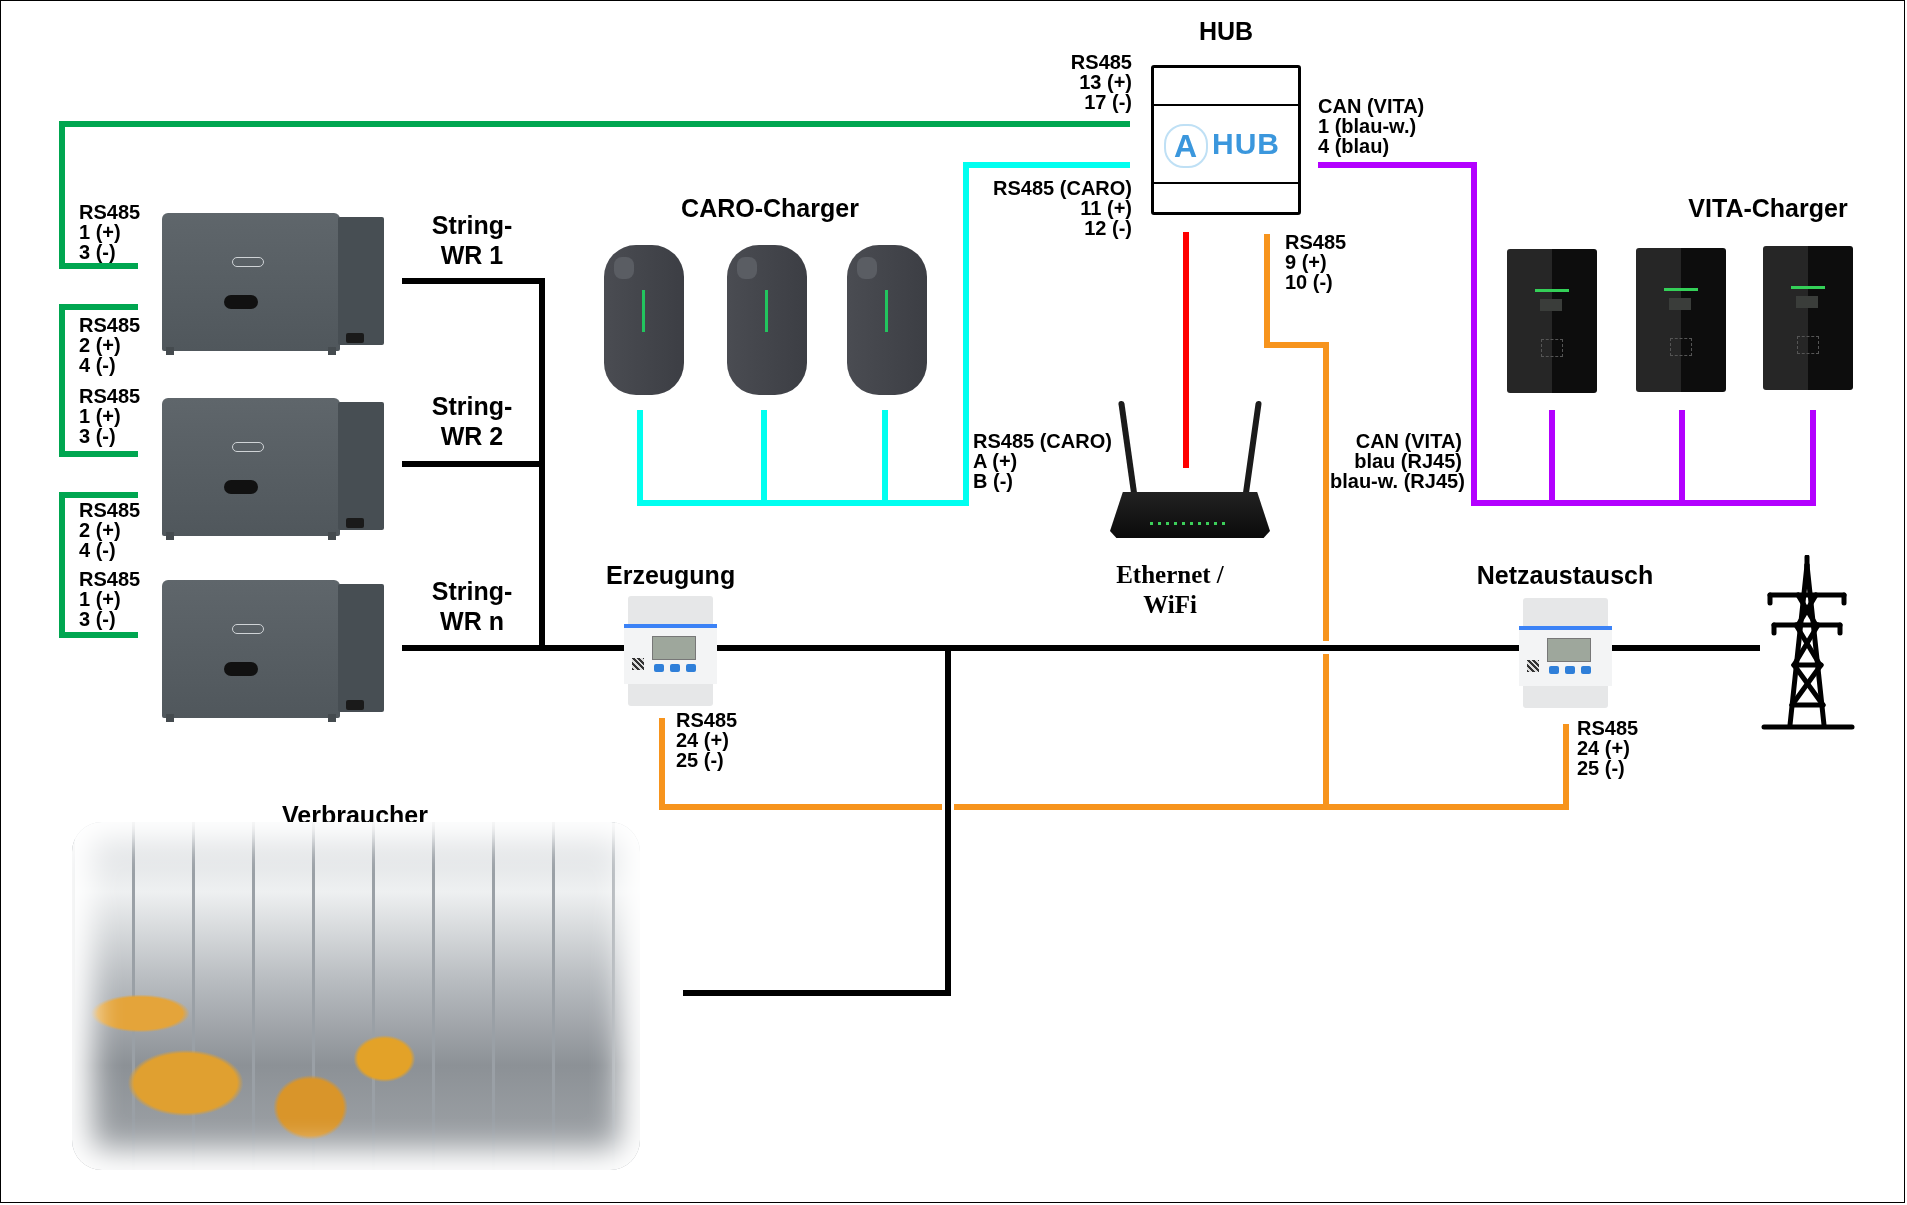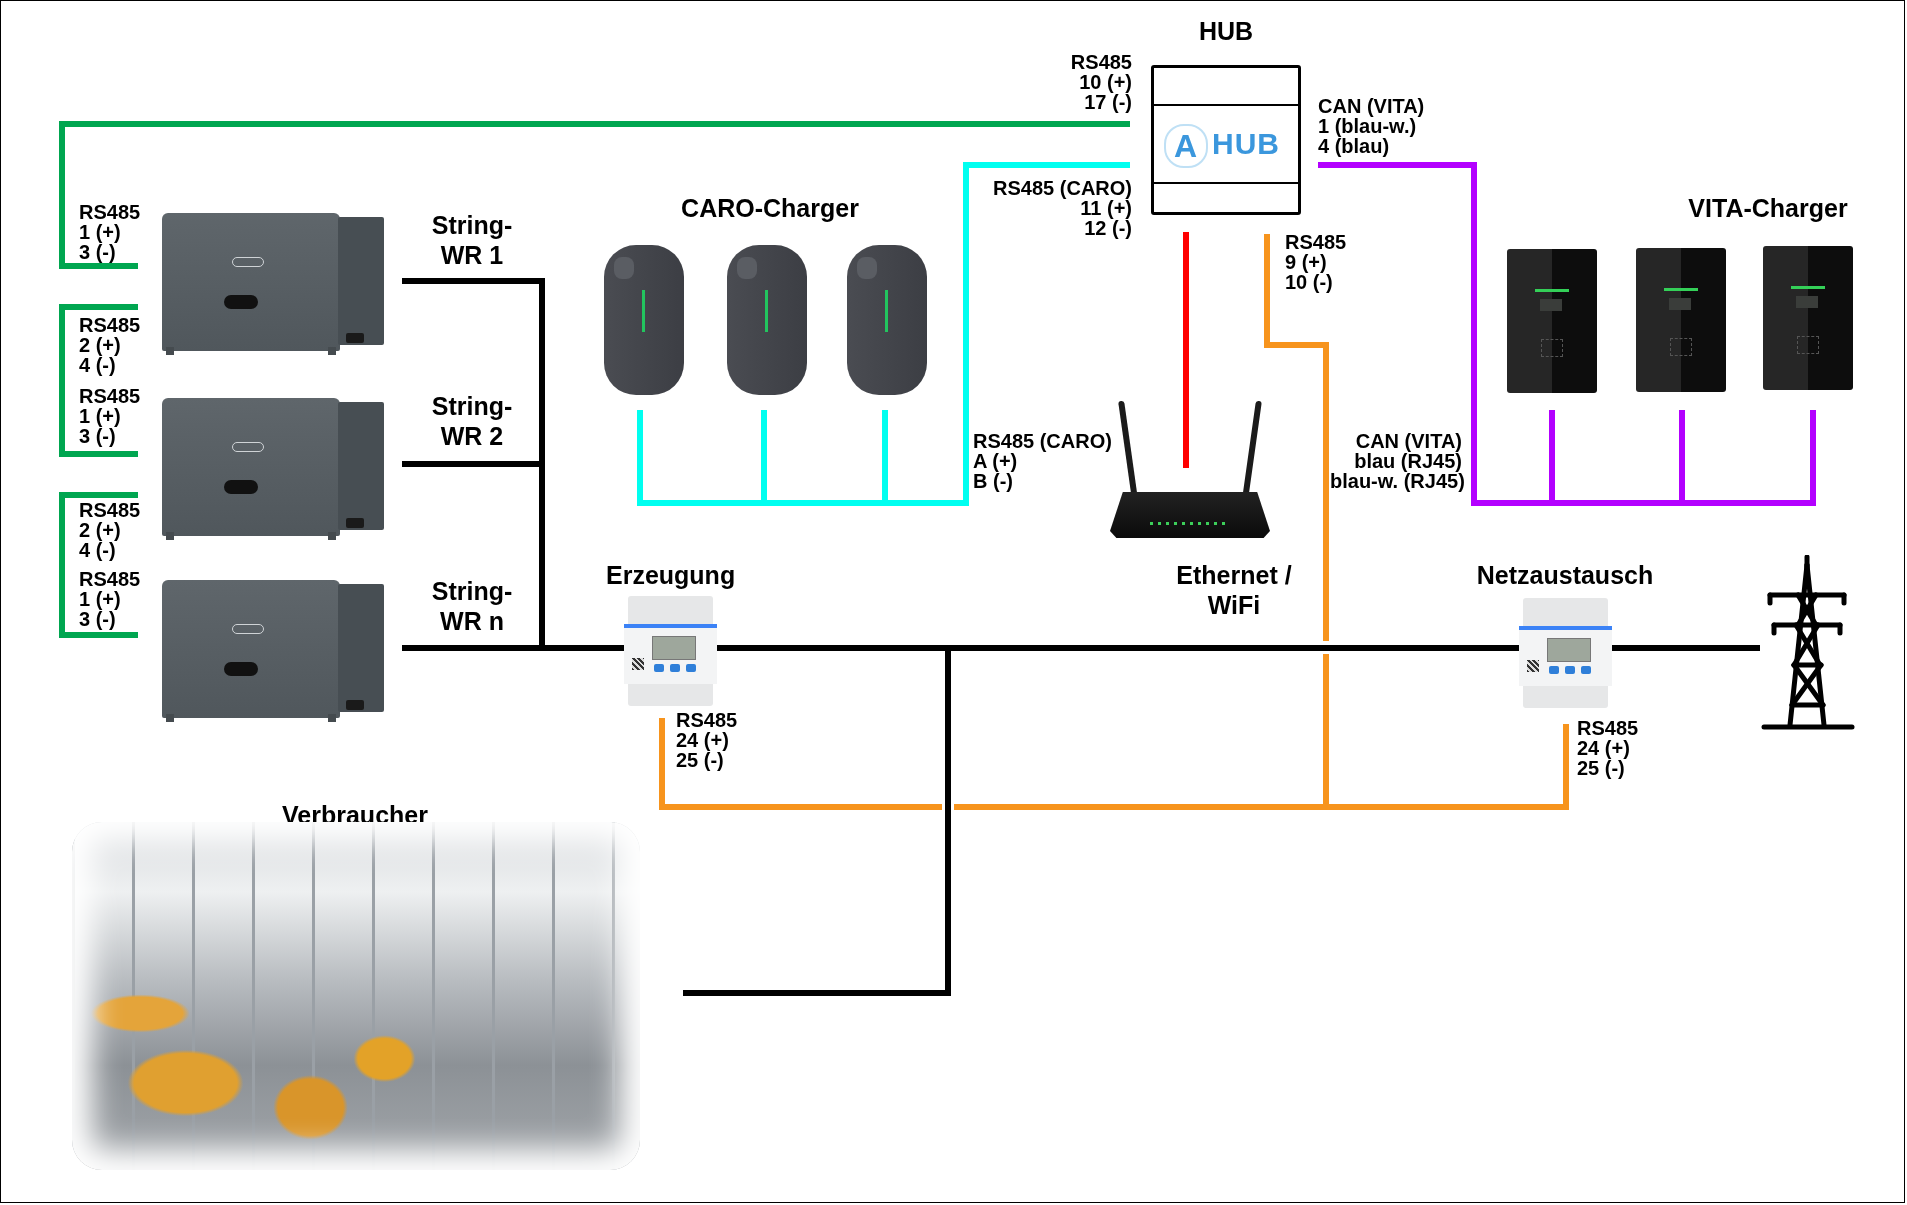--- a/index.html
+++ b/index.html
@@ -96,21 +96,21 @@
     <polyline stroke="#000" stroke-width="6" points="948,648 948,993 683,993"></polyline>
   </g>
 </svg>
 
 <div class="title" style="left:1151px; top:16px; width:150px;">HUB</div>
 <div class="dev hub">
   <div class="sep1"></div>
     <div class="sep2"></div>
   <div class="logo"><span class="a">A</span><span>HUB</span></div>
 </div>
-<div class="lbl r" style="left:1000px; top:52px; width:132px;"><div>RS485</div><div>10 (+)</div><div>17 (-)</div></div>
+<div class="lbl r" style="left:1000px; top:52px; width:132px;"><div>RS485</div><div>13 (+)</div><div>17 (-)</div></div>
 <div class="lbl r" style="left:990px; top:178px; width:142px;"><div>RS485 (CARO)</div><div>11 (+)</div><div>12 (-)</div></div>
 <div class="lbl" style="left:1318px; top:96px;"><div>CAN (VITA)</div><div>1 (blau-w.)</div><div>4 (blau)</div></div>
 <div class="lbl" style="left:1285px; top:232px;"><div>RS485</div><div>9 (+)</div><div>10 (-)</div></div>
 
 <div class="dev inv" style="left:162px; top:205px;">
     <div class="body"></div>
     <div class="side"></div>
     <div class="logo"></div>
     <div class="disp"></div>
     <div class="foot1"></div>
@@ -181,21 +181,21 @@
     <div class="rfid"></div>
   </div>
 <div class="lbl r" style="left:1330px; top:431px; width:132px;"><div>CAN (VITA)</div><div>blau (RJ45)</div><div>blau-w. (RJ45)</div></div>
 
 <div class="dev router">
     <div class="ant1"></div>
     <div class="ant2"></div>
     <div class="base"></div>
     <div class="leds"></div>
   </div>
-<div class="title" style="left:1144px; top:560px; width:180px;">Ethernet /
+<div class="title" style="left:1080px; top:560px; width:180px;font-family:Liberation Serif, serif;">Ethernet /
 WiFi</div>
 
 <div class="title" style="left:590px; top:560px; width:160px; text-align:left; padding-left:16px;">Erzeugung</div>
 <div class="dev meter" style="left:628px; top:596px;">
     <div class="band"></div>
     <div class="lcd"></div>
     <div class="qr"></div>
     <div class="btn" style="left:26px"></div>
     <div class="btn" style="left:42px"></div>
     <div class="btn" style="left:58px"></div>

